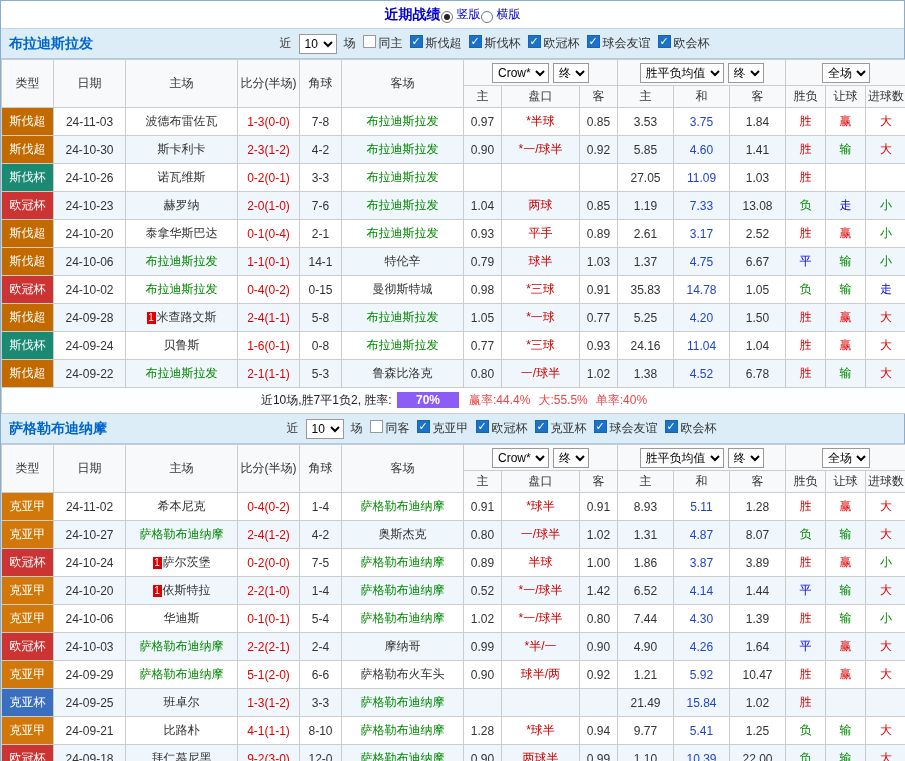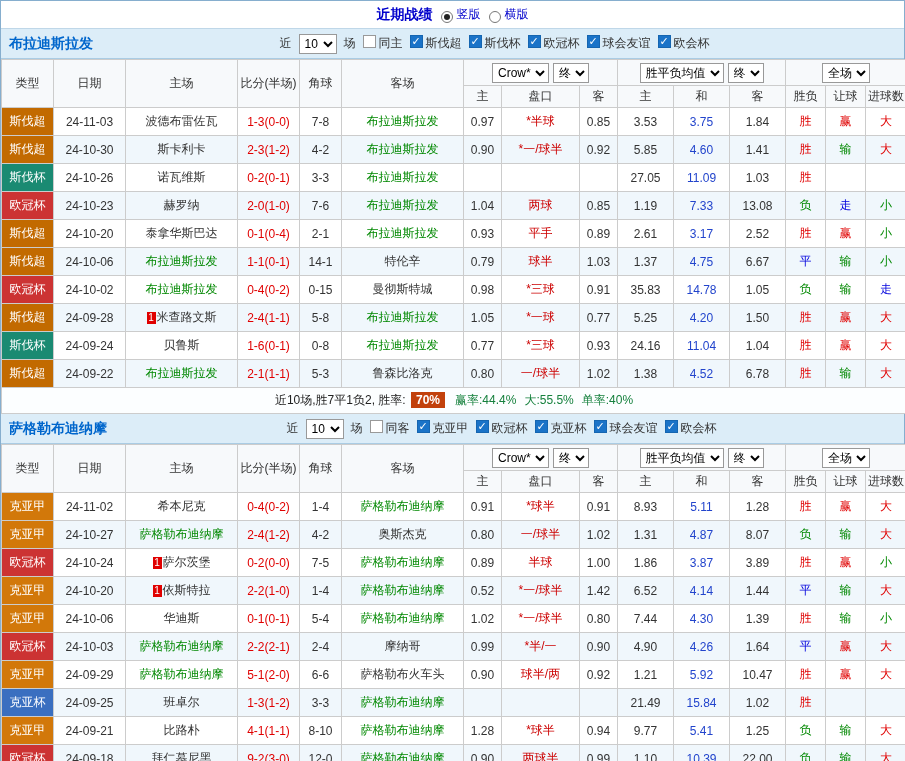--- a/index.html
+++ b/index.html
@@ -1,18 +1,18 @@
 <!DOCTYPE html>
 <html><head>
 <meta charset="utf-8">
 <style>
   *{box-sizing:border-box;margin:0;padding:0}
   body{width:905px;font-family:"Liberation Sans","DejaVu Sans",sans-serif;font-size:12px;color:#333;background:#fff}
   .page{width:905px;border:1px solid #86AECE}
-  .topbar{height:28px;display:flex;align-items:center;justify-content:center;gap:8px;background:#fff;border-bottom:1px solid #BFD7E8}
+  .topbar{height:28px;display:flex;align-items:center;justify-content:center;background:#fff;border-bottom:1px solid #BFD7E8}
   .topbar .title{color:#0000CC;font-weight:bold;font-size:14px}
   .radio{display:inline-flex;align-items:flex-end;gap:4px;color:#0000CC;cursor:pointer}
   .rdot{width:12px;height:12px;border:1px solid #777;border-radius:50%;display:inline-flex;align-items:center;justify-content:center;background:#fff}
   .rdot.on::after{content:"";width:6px;height:6px;border-radius:50%;background:#222}
   .sec-head{height:30px;background:#DCEDF8;border-bottom:1px solid #AACCE4;display:flex;align-items:center;padding:0 8px}
   .team{color:#0066CC;font-weight:bold;font-size:14px;white-space:nowrap}
   .filters{flex:1;display:flex;align-items:center;justify-content:center;gap:7px;flex-wrap:nowrap}
   .fitem{display:inline-flex;align-items:flex-start;cursor:pointer;white-space:nowrap}
   select{font-size:12px;font-family:inherit;height:20px;padding:0 1px;background:#fff;border:1px solid #999}
   .cb{width:13px;height:13px;border:1px solid #999;background:#fff;display:inline-block;margin-right:3px;position:relative}
@@ -27,22 +27,22 @@
   tr.alt td{background:#F0F7FC}
   td.lg{color:#fff}
   .score{color:#E00000}
   .focus{color:#008800}
   .pan{color:#CC0000}
   .mid{color:#2244CC}
   .r{color:#E00000}.g{color:#008800}.b{color:#0000DD}
   .card{display:inline-block;background:#E00000;color:#fff;width:9px;height:12px;line-height:12px;font-size:10px;margin-right:1px;text-align:center}
   tr.summary td{height:26px;background:#FCFEFF}
   .lead{color:#222}
-  .rate{background:#c2410c;color:#fff;padding:1px 5px;font-weight:bold;margin:0 2px}
-  .stats{color:#15803d;margin-left:8px}
+  .rate{background:#8b5cf6;color:#fff;padding:1px 19px;font-weight:bold;margin:0 2px}
+  .stats{color:#ef4444;margin-left:8px}
 </style>
 </head>
 <body>
 
 <div class="page">
   <div class="topbar">
     <span class="title">近期战绩</span>
     <span class="radio">
       <span class="rdot on"></span>
       <span>竖版</span>

